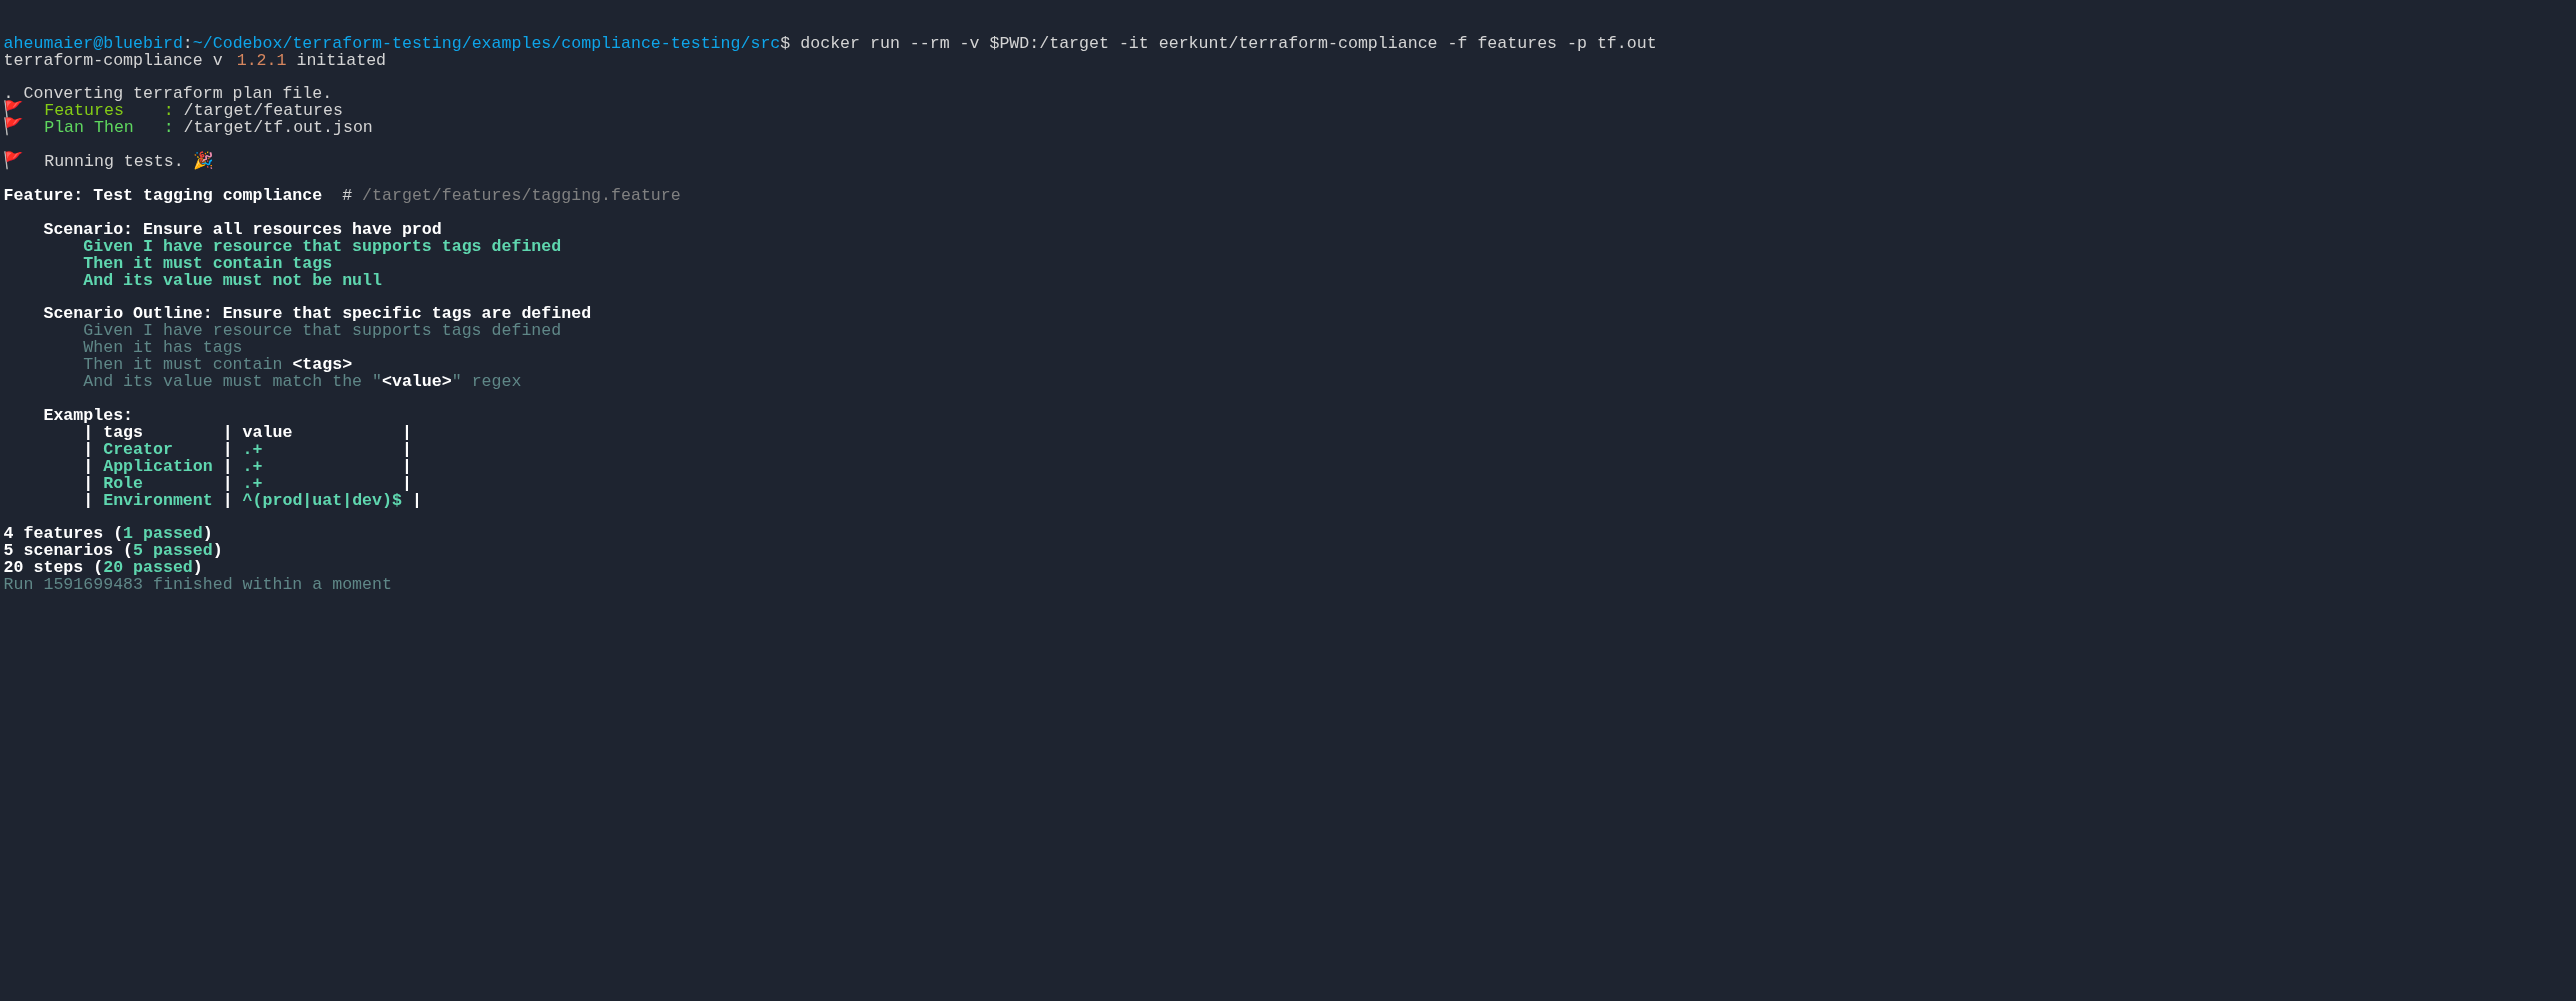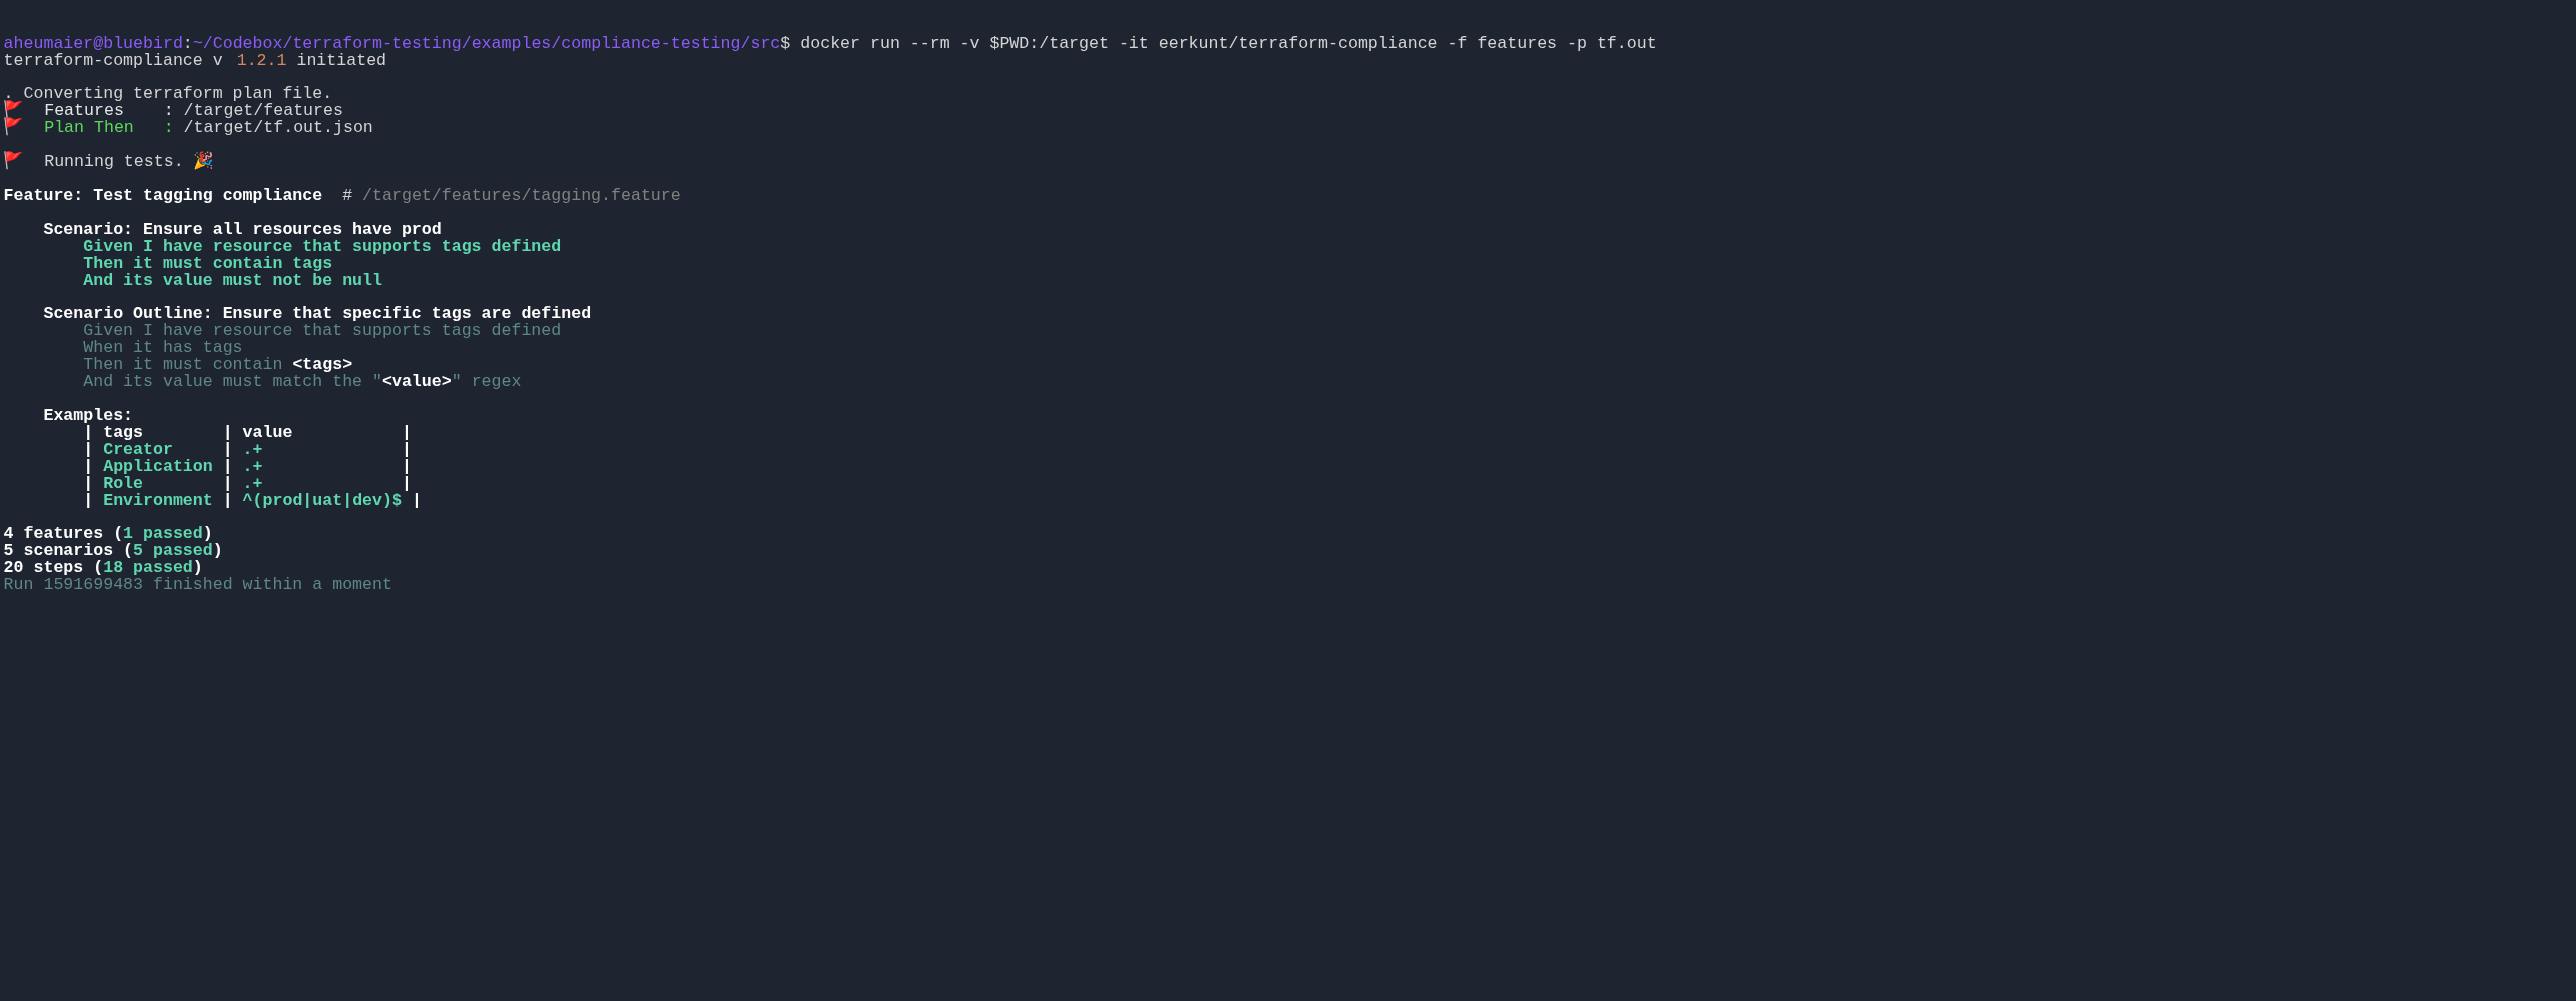--- a/index.html
+++ b/index.html
@@ -6,25 +6,25 @@
     margin: 0;
     padding: 1.8px 3.6px;
     background: #1e2430;
     color: #d4d4d4;
     font-family: "Consolas", "Monaco", "Courier New", monospace;
     font-size: 16.6px;
     line-height: 1.02;
     white-space: pre;
     font-weight: 500;
   }
-  .cyan { color: #8b5cf6; }
+  .cyan { color: #0ea5e9; }
   .cyan-bold { color: #5fd7af; font-weight: bold; }
   .green { color: #5fd75f; }
   .green-dim { color: #5f8787; }
-  .yellow { color: #e5e5e5; }
+  .yellow { color: #84cc16; }
   .orange { color: #d7875f; margin-left: 14px; }
   .white { color: #d4d4d4; }
   .white-bold { color: #ffffff; font-weight: bold; font-family: Liberation Mono, monospace; }
   .gray { color: #808080; }
   .flag { color: #d75f5f; }
 </style>
 </head>
 <body>
 
 <div><span class="cyan">aheumaier@bluebird</span><span class="white">:</span><span class="cyan">~/Codebox/terraform-testing/examples/compliance-testing/src</span><span class="white">$</span><span class="white"> docker run --rm -v $PWD:/target -it eerkunt/terraform-compliance -f features -p tf.out</span>
@@ -51,16 +51,16 @@
 
 <span class="white-bold">    Examples:</span>
 <span class="white-bold">        | tags        | value           |</span>
 <span class="white-bold">        | </span><span class="cyan-bold">Creator    </span><span class="white-bold"> | </span><span class="cyan-bold">.+             </span><span class="white-bold"> |</span>
 <span class="white-bold">        | </span><span class="cyan-bold">Application</span><span class="white-bold"> | </span><span class="cyan-bold">.+             </span><span class="white-bold"> |</span>
 <span class="white-bold">        | </span><span class="cyan-bold">Role       </span><span class="white-bold"> | </span><span class="cyan-bold">.+             </span><span class="white-bold"> |</span>
 <span class="white-bold">        | </span><span class="cyan-bold">Environment</span><span class="white-bold"> | </span><span class="cyan-bold">^(prod|uat|dev)$</span><span class="white-bold"> |</span>
 
 <span class="white-bold">4 features (</span><span class="cyan-bold">1 passed</span><span class="white-bold">)</span>
 <span class="white-bold">5 scenarios (</span><span class="cyan-bold">5 passed</span><span class="white-bold">)</span>
-<span class="white-bold">20 steps (</span><span class="cyan-bold">18 passed</span><span class="white-bold">)</span>
+<span class="white-bold">20 steps (</span><span class="cyan-bold">20 passed</span><span class="white-bold">)</span>
 <span class="green-dim">Run 1591699483 finished within a moment</span></div>
 
 
 
 </body></html>

